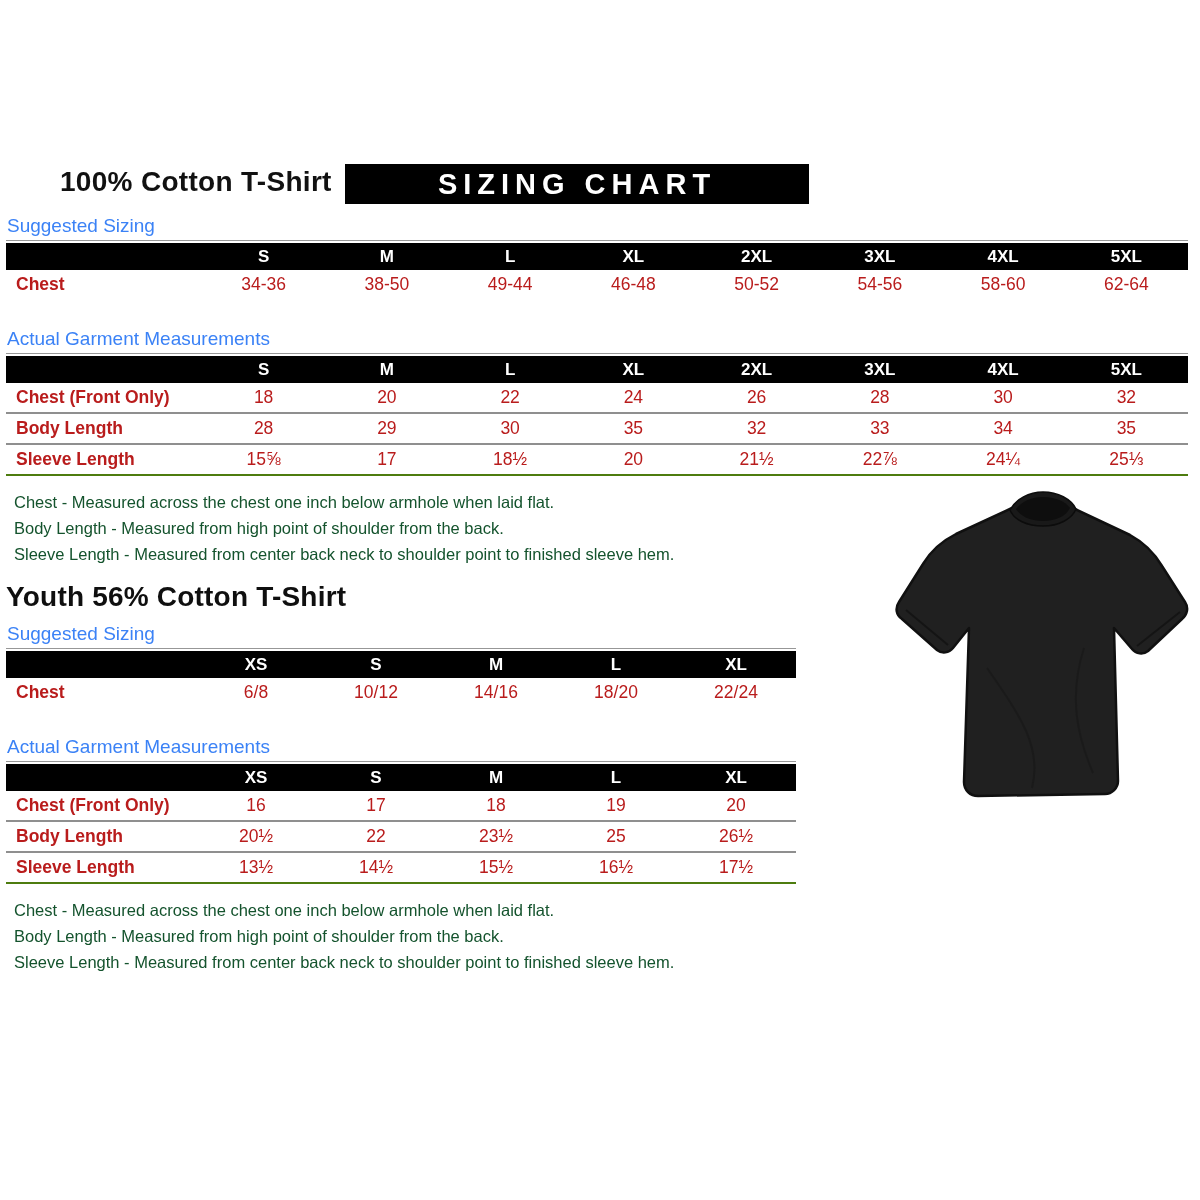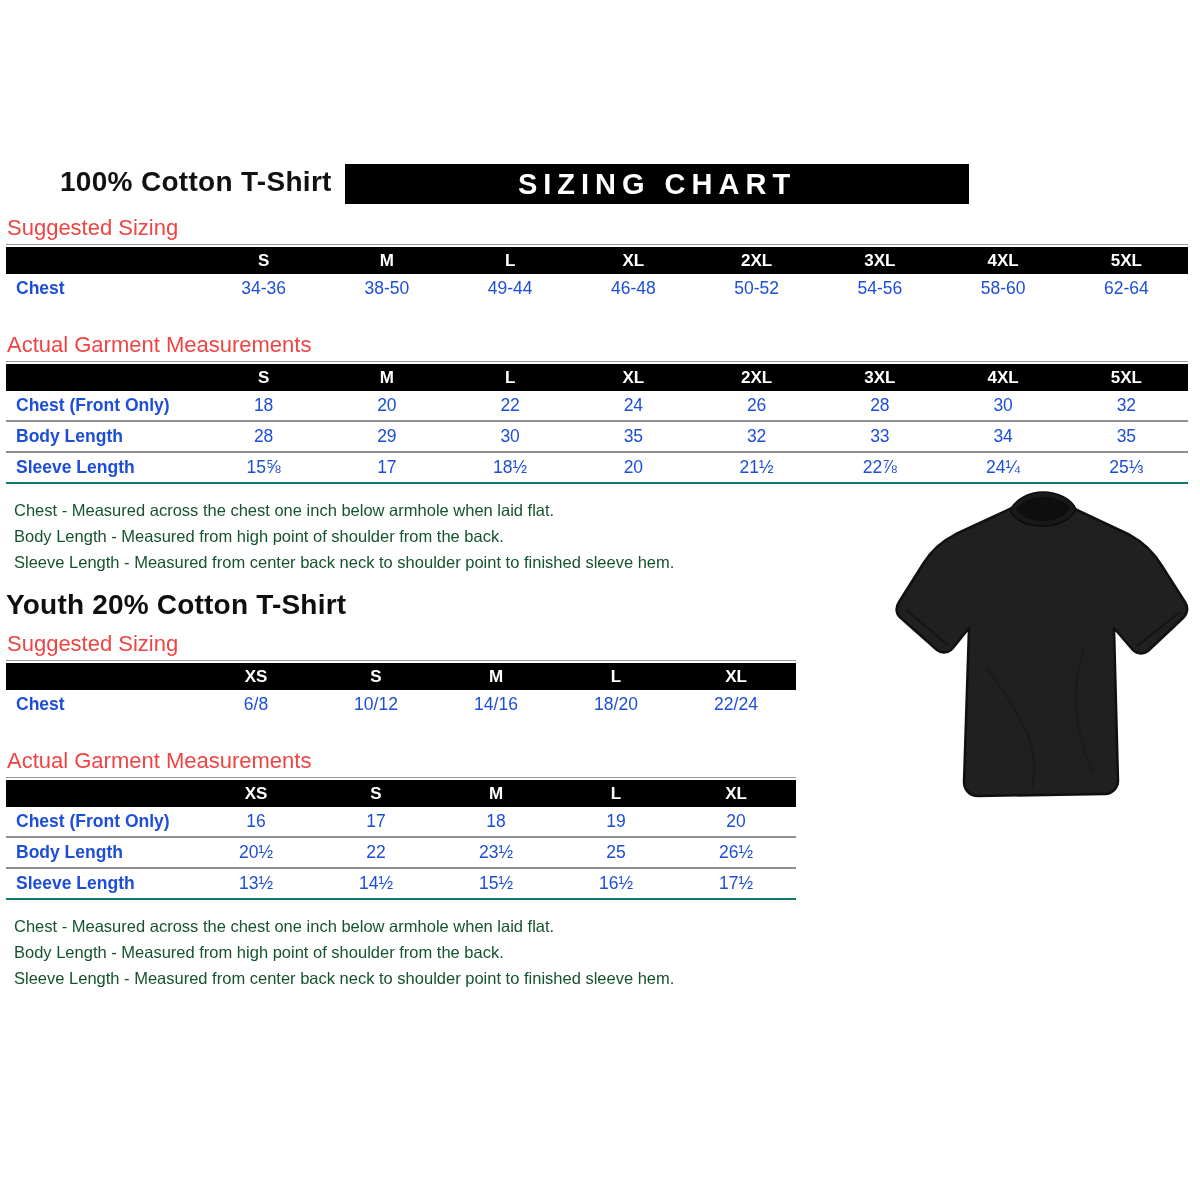--- a/index.html
+++ b/index.html
@@ -5,41 +5,41 @@
   html,body { margin:0; padding:0; background:#ffffff; }
   .page {
     position:relative; width:1200px; height:1200px; background:#fff;
     font-family:"Liberation Sans", sans-serif; color:#1c1c1c; overflow:hidden;
   }
   .content { position:absolute; top:164px; left:6px; width:1188px; }
 
   .header-row { position:relative; height:46px; }
   .title { position:absolute; left:6px; top:2px; font-size:28px; font-weight:bold; letter-spacing:0.3px; color:#111;margin-left:48px; }
   .banner {
-    position:absolute; left:339px; top:0; width:624px; height:40px;
+    position:absolute; left:339px; top:0; width:464px; height:40px;
     background:#000; color:#fff; text-align:center; line-height:41px;
     font-size:29px; font-weight:bold; letter-spacing:6px;
   }
 
-  .section-label { font-size:22px; color:#ef4444; margin:5px 0 3px 1px; }
+  .section-label { font-size:19px; color:#3b82f6; margin:5px 0 3px 1px; }
   .rule { border-top:1px solid #979797; height:2px; }
 
   table { border-collapse:collapse; table-layout:fixed; }
   table.adult { width:1182px; }
   table.youth { width:790px; }
   thead th {
     background:#000; color:#fff; font-size:17px; font-weight:bold;
     height:27px; padding:0; text-align:center;
   }
   thead th.lbl { text-align:left; }
-  td { height:29px; font-size:17.5px; text-align:center; padding:0; color:#1d4ed8; }
+  td { height:29px; font-size:17.5px; text-align:center; padding:0; color:#b91c1c; }
   td.lbl { text-align:left; padding-left:10px; font-weight:bold; white-space:nowrap; }
   td.lbl .sub { font-weight:bold; }
   table.measure tbody tr { border-bottom:2px solid #8f8f8f; }
-  table.measure tbody tr:last-child { border-bottom:2px solid #0f766e; }
+  table.measure tbody tr:last-child { border-bottom:2px solid #4d7c0f; }
 
   .gap-lg { height:24px; }
 
   .notes { margin:13px 0 0 8px; }
   .note { font-size:16.5px; line-height:26px; color:#14532d; }
 
   .youth-title { font-size:28px; font-weight:bold; color:#0f0f0f; margin:14px 0 0 0; letter-spacing:0.2px; }
 
   .tshirt-wrap { position:absolute; left:892px; top:488px; width:302px; height:322px; }
 </style>
@@ -147,21 +147,21 @@
         </tr>
       </tbody>
     </table>
 
     <div class="notes">
       <div class="note">Chest - Measured across the chest one inch below armhole when laid flat.</div>
       <div class="note">Body Length - Measured from high point of shoulder from the back.</div>
       <div class="note">Sleeve Length - Measured from center back neck to shoulder point to finished sleeve hem.</div>
     </div>
 
-    <div class="youth-title">Youth 20% Cotton T-Shirt</div>
+    <div class="youth-title">Youth 56% Cotton T-Shirt</div>
 
     <div class="section-label" style="margin-top:10px;">Suggested Sizing</div>
     <div class="rule" style="width:790px;"></div>
     <table class="youth">
       <colgroup>
           <col style="width:190px">
           <col span="5">
         </colgroup>
       <thead>
         <tr>

